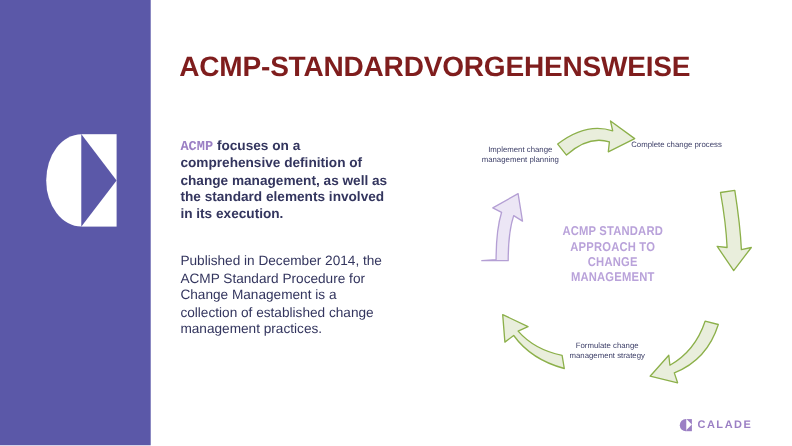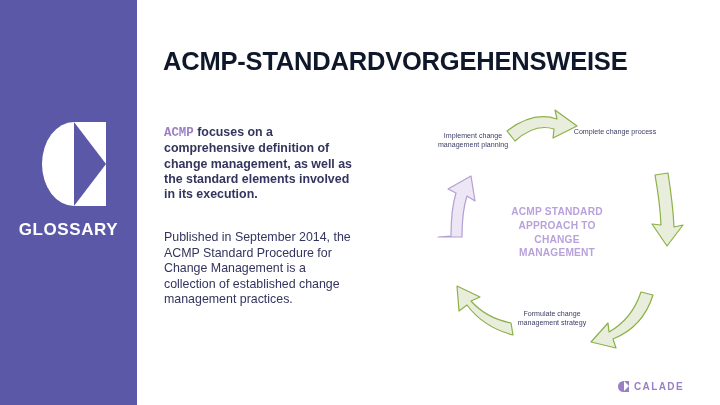--- a/index.html
+++ b/index.html
@@ -66,21 +66,21 @@
     letter-spacing: 0.6px;
   }
 
   
   #page-title {
     position: absolute;
     left: 163px;
     top: 47px;
     font-size: 25.5px;
     font-weight: bold;
-    color: #0f172a;
+    color: #7f1d1d;
     letter-spacing: -0.2px;
     white-space: nowrap;
   }
 
   .body-para {
     position: absolute;
     left: 164px;
     width: 195px;
     color: #33355e;
     font-size: 12.4px;
@@ -187,30 +187,29 @@
 </style>
 </head>
 <body>
 
 <div id="sidebar">
   <div id="logo-mark">
     <div class="logo-semicircle"></div>
     <div class="logo-square"></div>
     <div class="logo-triangle"></div>
   </div>
-  <div id="sidebar-label">GLOSSARY</div>
 </div>
 
 <div id="page-title">ACMP-STANDARDVORGEHENSWEISE</div>
 
 <div class="body-para" id="para-lead">
   <span class="accent">ACMP</span><span> focuses on a comprehensive definition of change management, as well as the standard elements involved in its execution.</span>
 </div>
 
-<div class="body-para" id="para-body">Published in September 2014, the ACMP Standard Procedure for Change Management is a collection of established change management practices.</div>
+<div class="body-para" id="para-body">Published in December 2014, the ACMP Standard Procedure for Change Management is a collection of established change management practices.</div>
 
 <div id="cycle">
 
   <svg width="300" height="270" viewBox="0 0 300 270">
 
     <g>
       <path d="M102 26 Q 128 6 152 14 L 150 5 L 172 21 L 148 33 L 149 24 Q 130 18 110 36 Z" fill="#e9eedc" stroke="#8cb04a" stroke-width="1.2" stroke-linejoin="round"></path>
     </g>
 
     <g>

